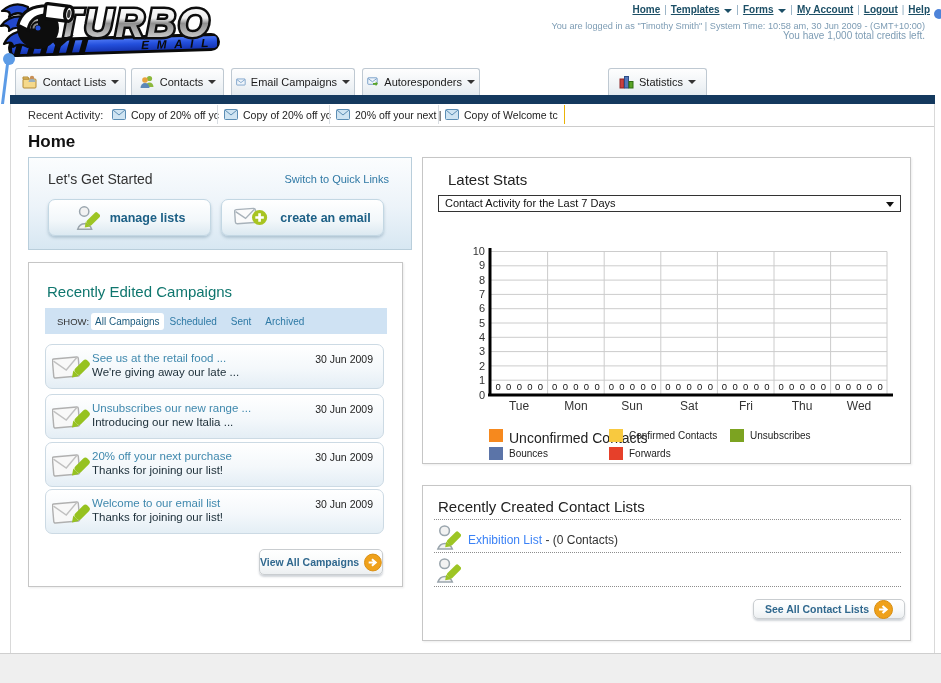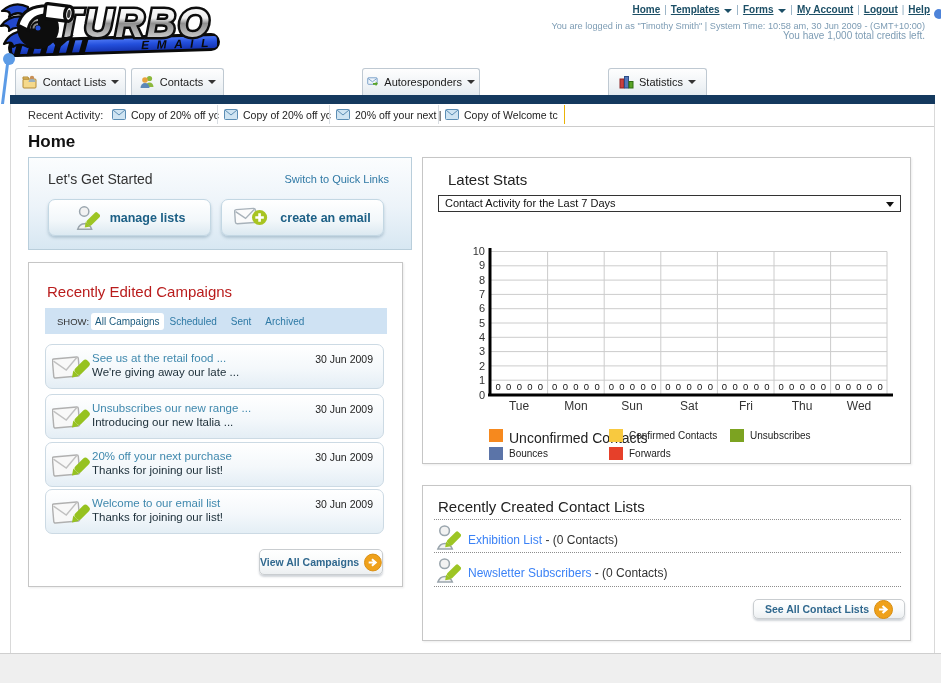--- a/index.html
+++ b/index.html
@@ -31,21 +31,21 @@
 
 
 .gs { position:absolute; left:28px; top:157px; width:384px; height:93px; background:linear-gradient(#fbfdfe,#ecf3f9 55%,#d7e7f2); border:1px solid #b9cedb; }
 .gs .title { position:absolute; left:19px; top:13px; font-size:14px; color:#333; }
 .gs .switch { position:absolute; right:22px; top:15px; font-size:11px; color:#3079a5; }
 .bigbtn { position:absolute; top:41px; height:37px; background:linear-gradient(#ffffff,#f2f7fa 60%,#dce9f1); border:1px solid #c3d7e3; border-radius:7px; box-shadow:0 2px 3px rgba(120,150,170,.45); display:flex; align-items:center; justify-content:center; font-size:12.5px; font-weight:bold; color:#1d6086; }
 .bigbtn svg { margin-right:10px; }
 
 
 .camp { position:absolute; left:28px; top:262px; width:375px; height:325px; background:#fff; border:1px solid #c6c6c6; box-shadow:1px 1px 2px rgba(0,0,0,0.08); }
-.camp .title { position:absolute; left:18px; top:20px; font-size:15px; color:#b91c1c; }
+.camp .title { position:absolute; left:18px; top:20px; font-size:15px; color:#0f766e; }
 .showbar { position:absolute; left:16px; top:45px; width:342px; height:26px; background:#cfe2f3; display:flex; align-items:center; font-size:10px; color:#333; }
 .showbar .pill { background:#fff; border-radius:3px; padding:3px 4px; color:#1a5a7e; margin-left:2px; font-size:10px; }
 .showbar a { color:#2d79a5; margin-left:14px; font-size:10px; }
 .citem { position:absolute; left:45px; width:339px; height:45px; background:linear-gradient(#ffffff,#f4f8fb 55%,#e4eef5); border:1px solid #ccdae4; border-radius:7px; }
 .citem .t1 { position:absolute; left:46px; top:7px; font-size:11.5px; color:#3f88ad; }
 .citem .t2 { position:absolute; left:46px; top:21px; font-size:11.5px; color:#20323c; }
 .citem .dt { position:absolute; right:10px; top:8px; font-size:10.5px; color:#222; }
 .citem svg.env { position:absolute; left:6px; top:10px; }
 .orangebtn { position:absolute; white-space:nowrap; background:linear-gradient(#ffffff,#f7f9fa 60%,#eceff1); border:1px solid #c9cdd0; border-radius:5px; box-shadow:0 2px 2px rgba(150,160,170,.45); display:flex; align-items:center; justify-content:center; font-size:10.5px; font-weight:bold; color:#30688e; }
 .orangebtn svg { margin-left:5px; }
@@ -147,20 +147,27 @@
     Contact Lists<span class="caret"></span>
   </div>
   <div class="tab" style="left:131px;width:93px;">
     <svg width="16" height="16" viewBox="0 0 16 16">
         <circle cx="10.5" cy="4.5" r="2.6" fill="#8cb83c"></circle>
         <path d="M6.5 13 a4 4.5 0 0 1 8 0 z" fill="#8cb83c"></path>
         <circle cx="6" cy="6" r="2.8" fill="#e8a33c"></circle>
         <path d="M1.5 14 a4.5 5 0 0 1 9 0 z" fill="#5c87b8"></path>
       </svg>
     Contacts<span class="caret"></span>
+  </div>
+  <div class="tab" style="left:231px;width:124px;">
+    <svg width="16" height="14" viewBox="0 0 16 14">
+        <rect x="1" y="2" width="14" height="10" rx="1" fill="#eef4fa" stroke="#6d97c4" stroke-width="1.3"></rect>
+        <path d="M1.5 3 L8 8 L14.5 3" fill="none" stroke="#6d97c4" stroke-width="1.3"></path>
+      </svg>
+    Email Campaigns<span class="caret"></span>
   </div>
   <div class="tab" style="left:362px;width:118px;">
     <svg width="17" height="15" viewBox="0 0 17 15">
         <rect x="1" y="1" width="13" height="9" rx="1" fill="#eef4fa" stroke="#6d97c4" stroke-width="1.2"></rect>
         <path d="M1.5 2 L7.5 6.5 L13.5 2" fill="none" stroke="#6d97c4" stroke-width="1.2"></path>
         <path d="M8 11 h5 v-3 l4 4.5 -4 4.5 v-3 h-5 z" fill="#58a426" transform="scale(0.75) translate(3 0)"></path>
       </svg>
     Autoresponders<span class="caret"></span>
   </div>
   <div class="tab" style="left:608px;width:99px;">
@@ -422,21 +429,20 @@
   <div class="clitem" style="left:45px;top:47px;"><a href="#">Exhibition List</a> - (0 Contacts)</div>
   <div class="dots" style="top:66px;"></div>
   <svg class="abs" style="left:11px;top:71px;" width="27" height="27" viewBox="0 0 28 28">
     <circle cx="11" cy="7" r="5" fill="#f2f2f2" stroke="#9aa5ad" stroke-width="1.6"></circle>
     <path d="M4 26 a8 9 0 0 1 15 0 z" fill="#f2f2f2" stroke="#9aa5ad" stroke-width="1.6"></path>
     <g transform="rotate(45 19 16)">
         <rect x="16" y="6" width="7" height="16" rx="2" fill="#9dc524"></rect>
         <path d="M16 22 h7 l-3.5 5 z" fill="#9dc524"></path>
       </g>
   </svg>
-  <div class="clitem" style="left:45px;top:80px;"><a href="#">Newsletter Subscribers</a> - (0 Contacts)</div>
   <div class="dots" style="top:100px;"></div>
   <div class="orangebtn" style="left:330px;top:113px;width:152px;height:20px;">
     See All Contact Lists
     <svg width="19" height="19" viewBox="0 0 19 19">
         <circle cx="9.5" cy="9.5" r="9" fill="#efa11b"></circle>
         <circle cx="9.5" cy="9.5" r="9" fill="none" stroke="#d88d10" stroke-width="1"></circle>
         <path d="M5 9.5 h6 M8.5 6 l4 3.5 -4 3.5" stroke="#fff" stroke-width="2.2" fill="none"></path>
       </svg>
   </div>
 </div>

